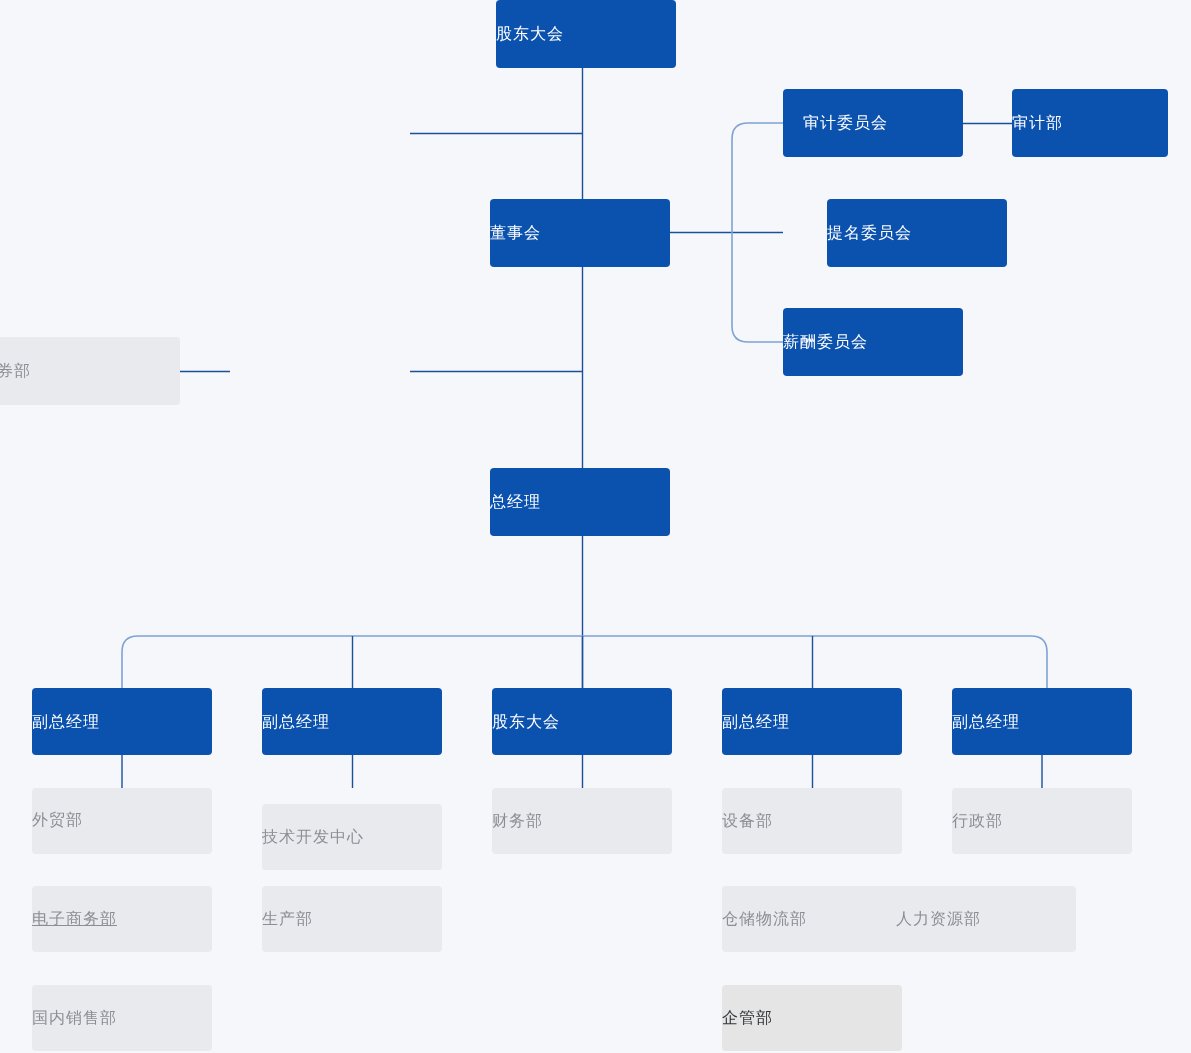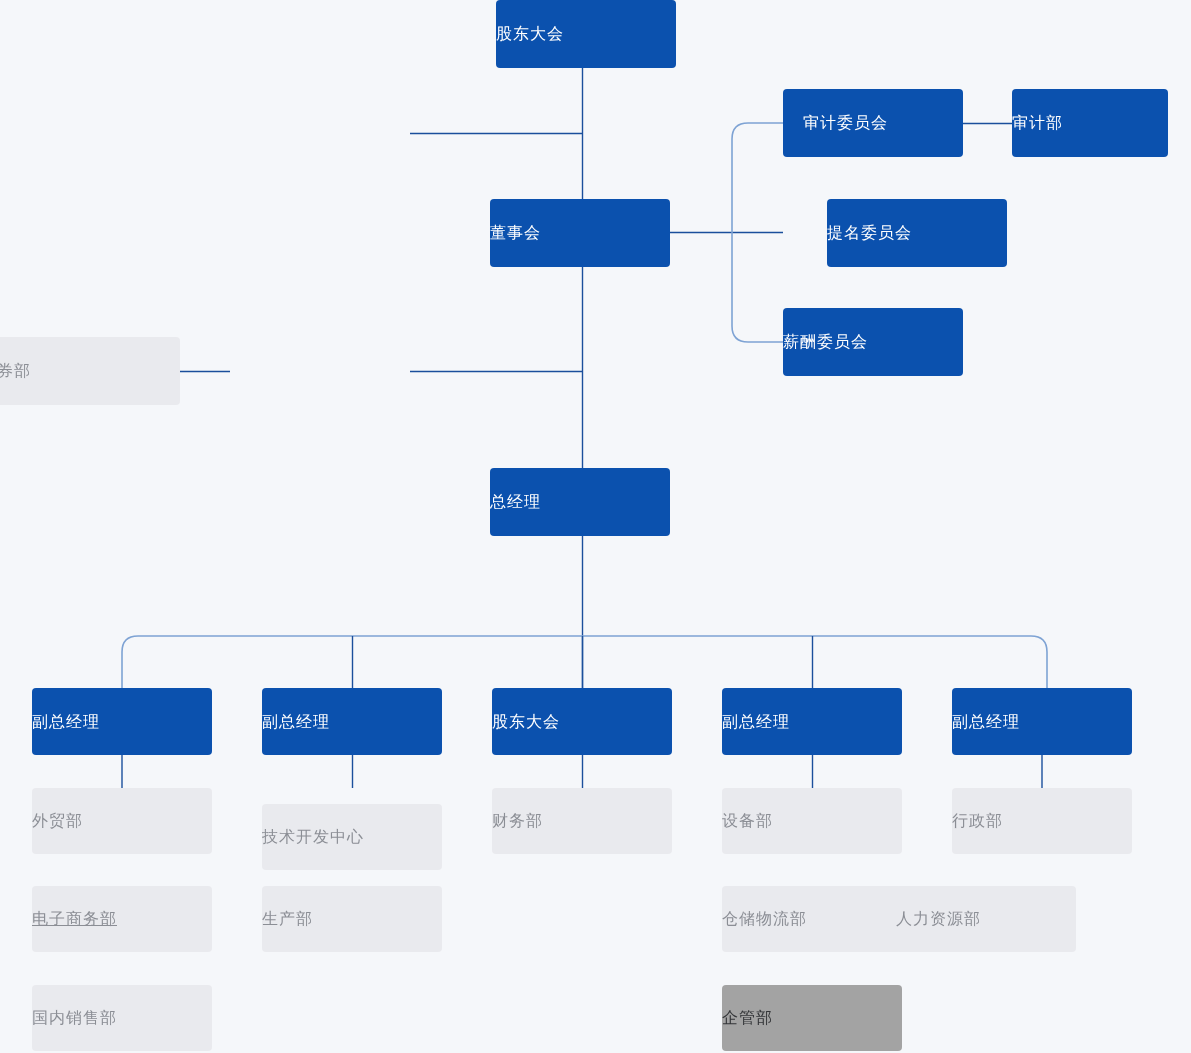--- a/index.html
+++ b/index.html
@@ -39,21 +39,21 @@
   }
   .node.primary {
     background: #0b51ae;
     color: #ffffff;
   }
   .node.muted {
     background: #e9eaee;
     color: #8b8e95;
   }
   .node.muted-dark {
-    background: #a3a3a3;
+    background: #e5e5e5;
     color: #333538;
   }
 </style>
 </head>
 <body>
 
 <div id="chart-root">
 
   <svg class="conn-layer" viewBox="0 0 1191 1053" width="1191" height="1053" xmlns="http://www.w3.org/2000/svg">
 
@@ -115,21 +115,21 @@
 
 
   <div class="node primary" style="left: 490px; top: 468px; width: 180px; height: 68px;">
     <span>总经理</span>
   </div>
 
   <div id="branch-container">
       <div class="node primary" style="left: 32px; top: 688px; width: 180px; height: 67px;">
         <span>副总经理</span>
       </div>
-      <div class="node muted" style="left: 32px; top: 788px; width: 180px; height: 66px;">
+      <div class="node muted" style="left: 32px; top: 788px; width: 180px; height: 66px; font-family: Liberation Mono, monospace;">
         <span>外贸部</span>
       </div>
       <div class="node muted" style="left: 32px; top: 886px; width: 180px; height: 66px; text-decoration: underline;">
         <span>电子商务部</span>
       </div>
       <div class="node muted" style="left: 32px; top: 985px; width: 180px; height: 66px;">
         <span>国内销售部</span>
       </div>
       <div class="node primary" style="left: 262px; top: 688px; width: 180px; height: 67px;">
         <span>副总经理</span>

